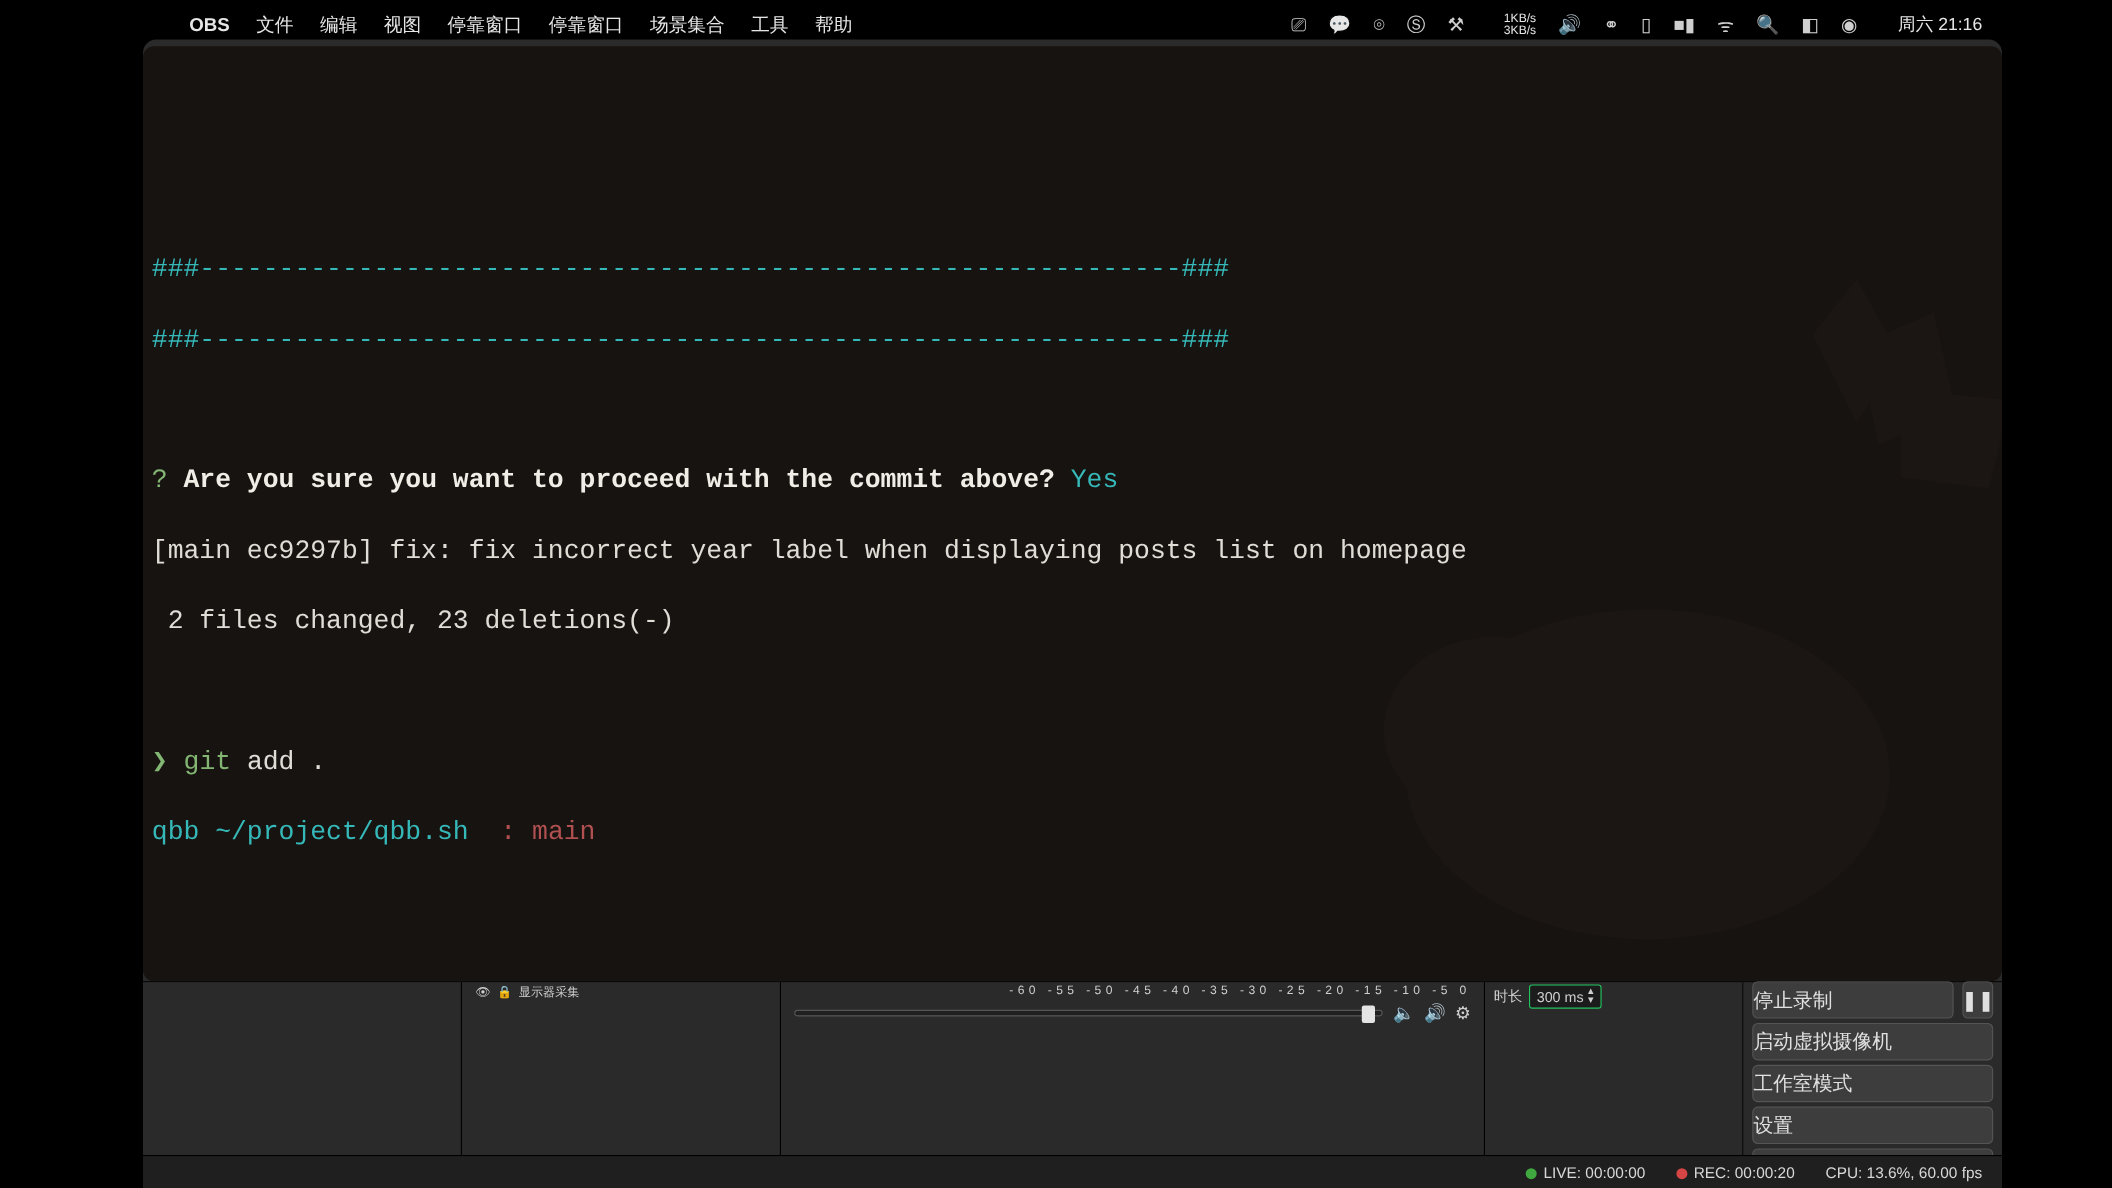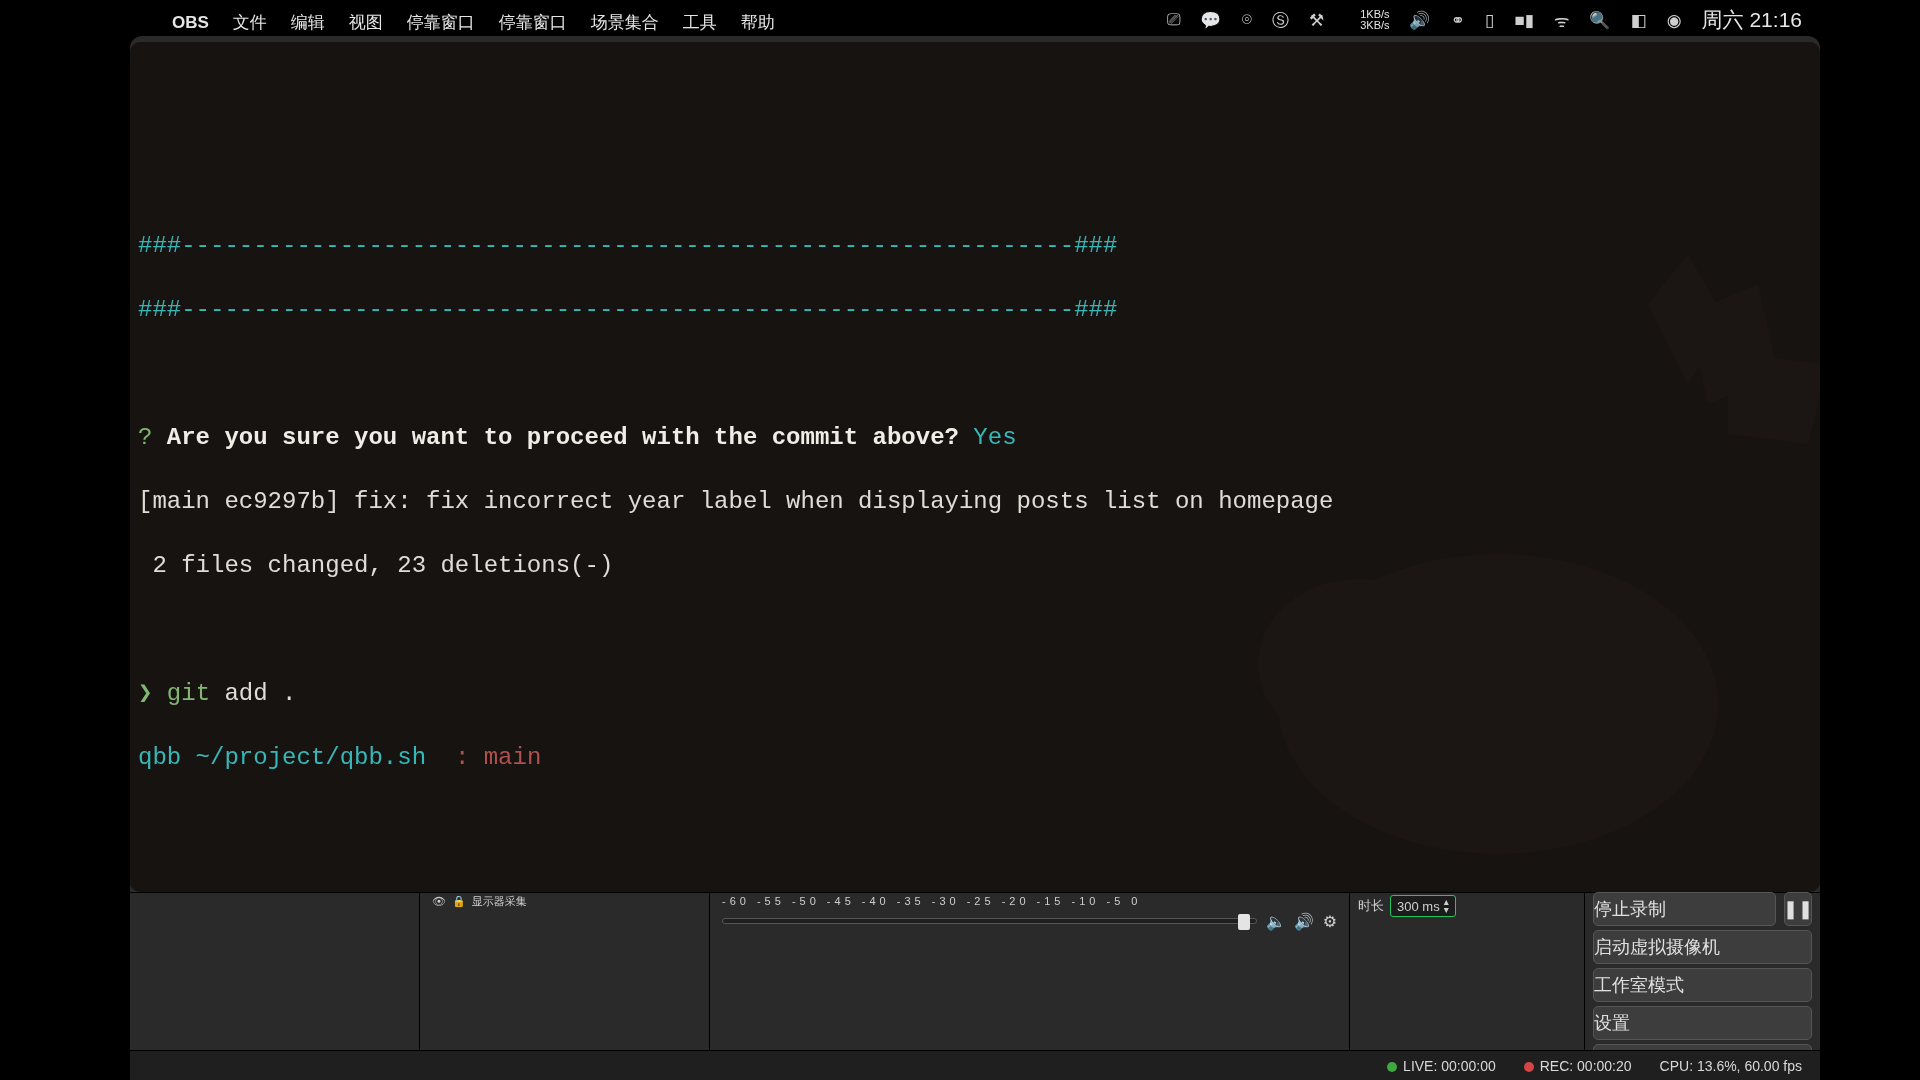--- a/index.html
+++ b/index.html
@@ -39,21 +39,21 @@
     color:var(--menubar-fg);
     font-size:17px;
     padding:0 18px;
   }
   .menubar-left { display:flex; align-items:center; gap:24px; }
   .menubar-left .apple { font-size:20px; }
   .menubar-left .app   { font-weight:600; }
   .menubar-right { margin-left:auto; display:flex; align-items:center; gap:20px; }
   .menubar-right .icon { font-size:17px; opacity:.9; }
   .menubar-right .netspeed { font-size:11px; line-height:11px; text-align:right;margin-left:16px; }
-  .menubar-right .clock { font-size:21px; }
+  .menubar-right .clock { font-size:16px;margin-left:17px; }
   
   .obs-window {
     position:absolute;
     left:130px; top:36px; right:100px; bottom:0;
     background:var(--bg-obs);
     border-radius:12px 12px 0 0;
     overflow:hidden;
     display:flex; flex-direction:column;
   }
   
@@ -121,21 +121,21 @@
     position:relative;
   }
   .mixer-thumb {
     position:absolute; right:6px; top:-5px;
     width:12px;height:16px; background:#e4e4e4; border-radius:2px;
   }
   .mixer-icons { display:flex; gap:8px; color:#cfcfcf; font-size:16px; }
   .mixer-header {
     height:16px; font-size:11px; color:#cfcfcf;
     display:flex; align-items:center; padding:0 12px;
-    justify-content:flex-start;
+    justify-content:flex-end;
   }
   .src-header {
     height:16px; font-size:11px; color:#cfcfcf;
     display:flex; align-items:center; padding:0 12px; gap:6px;
   }
   .trans-row {
     height:26px; display:flex; align-items:center;
     font-size:13px; color:#cfcfcf; padding:0 8px; gap:6px;
   }
   .trans-field {

